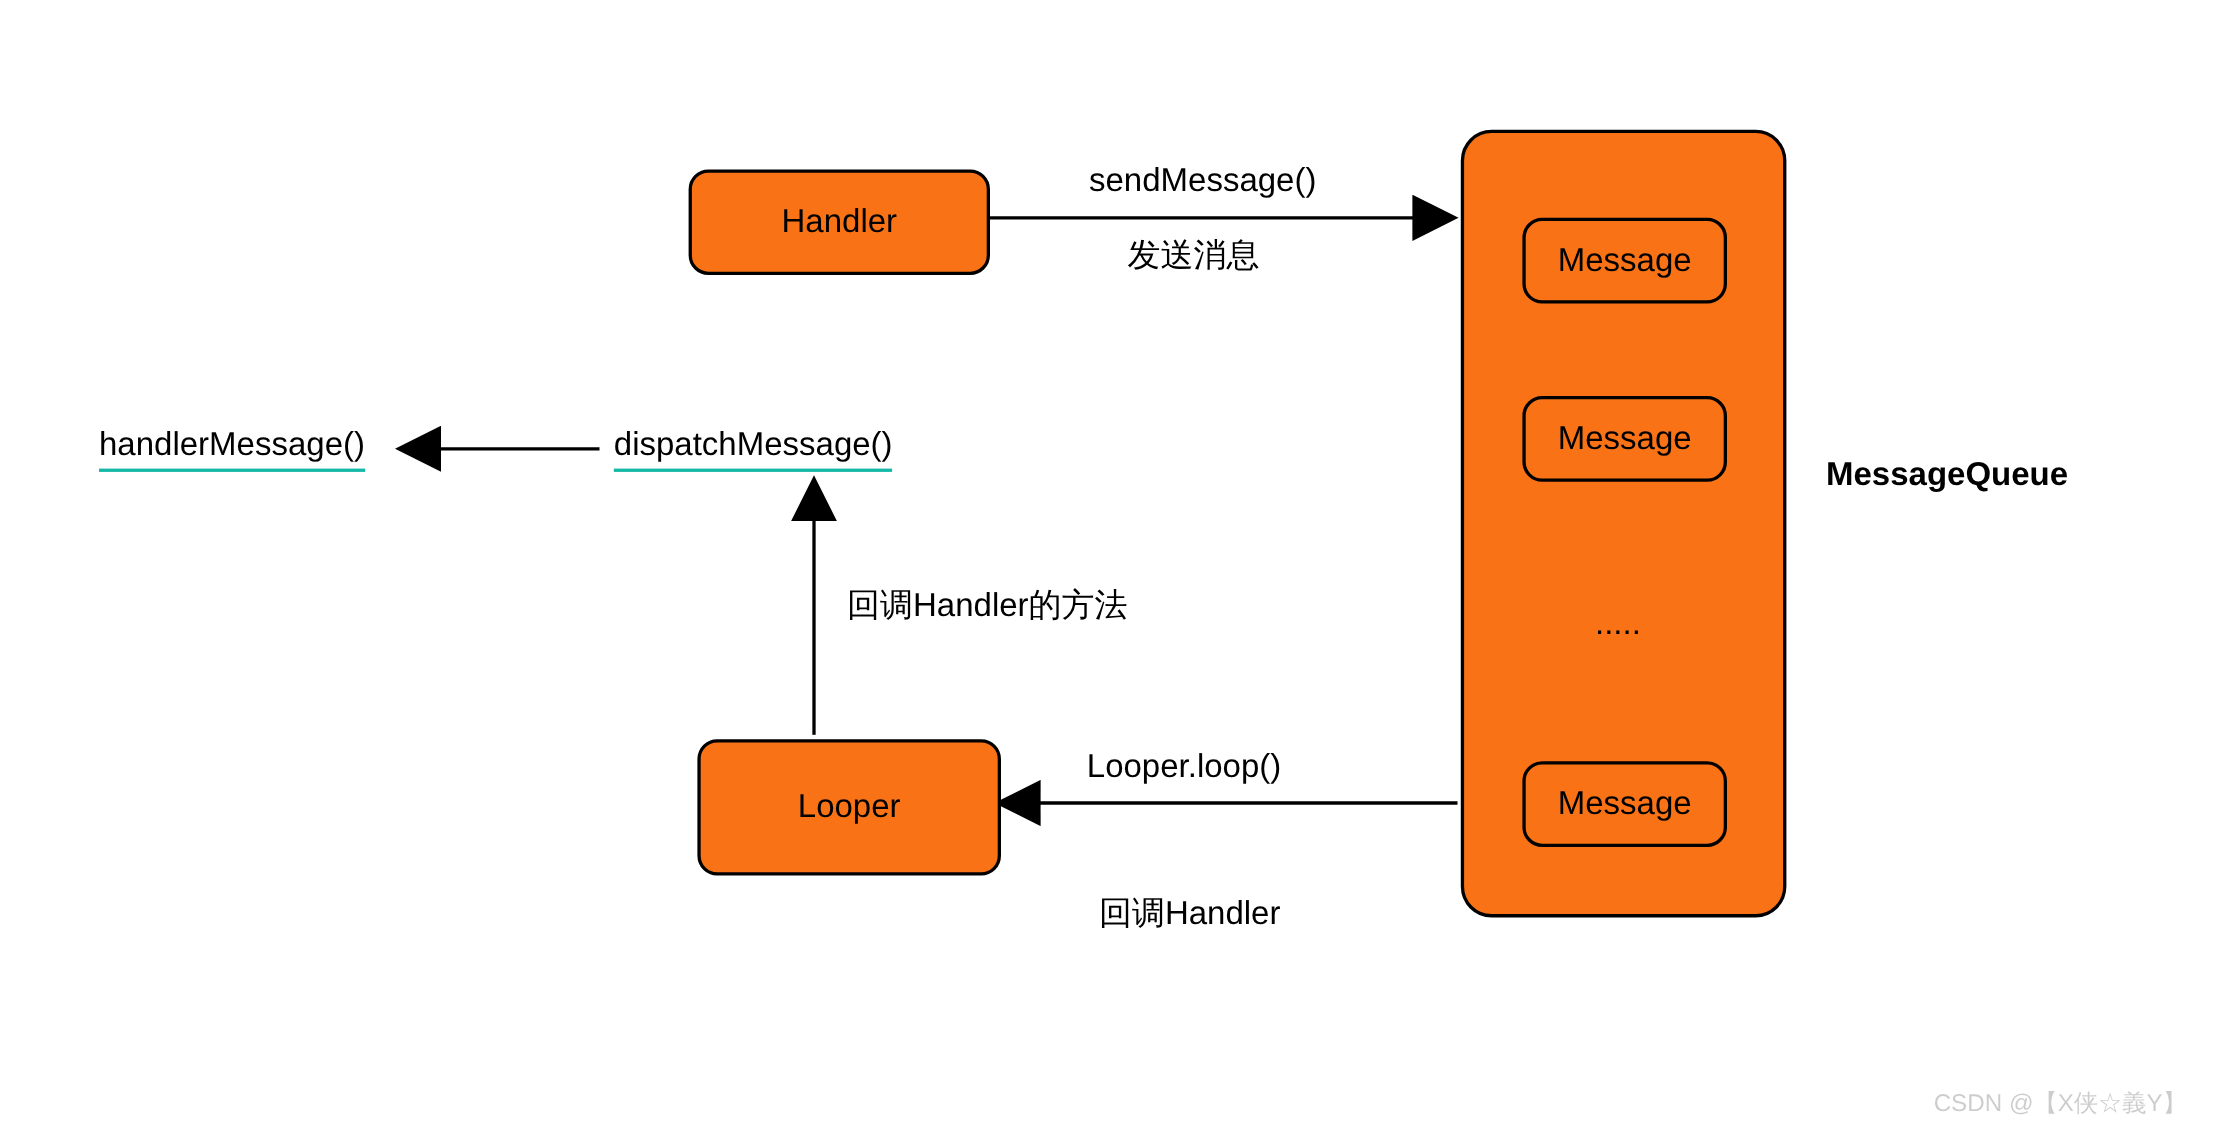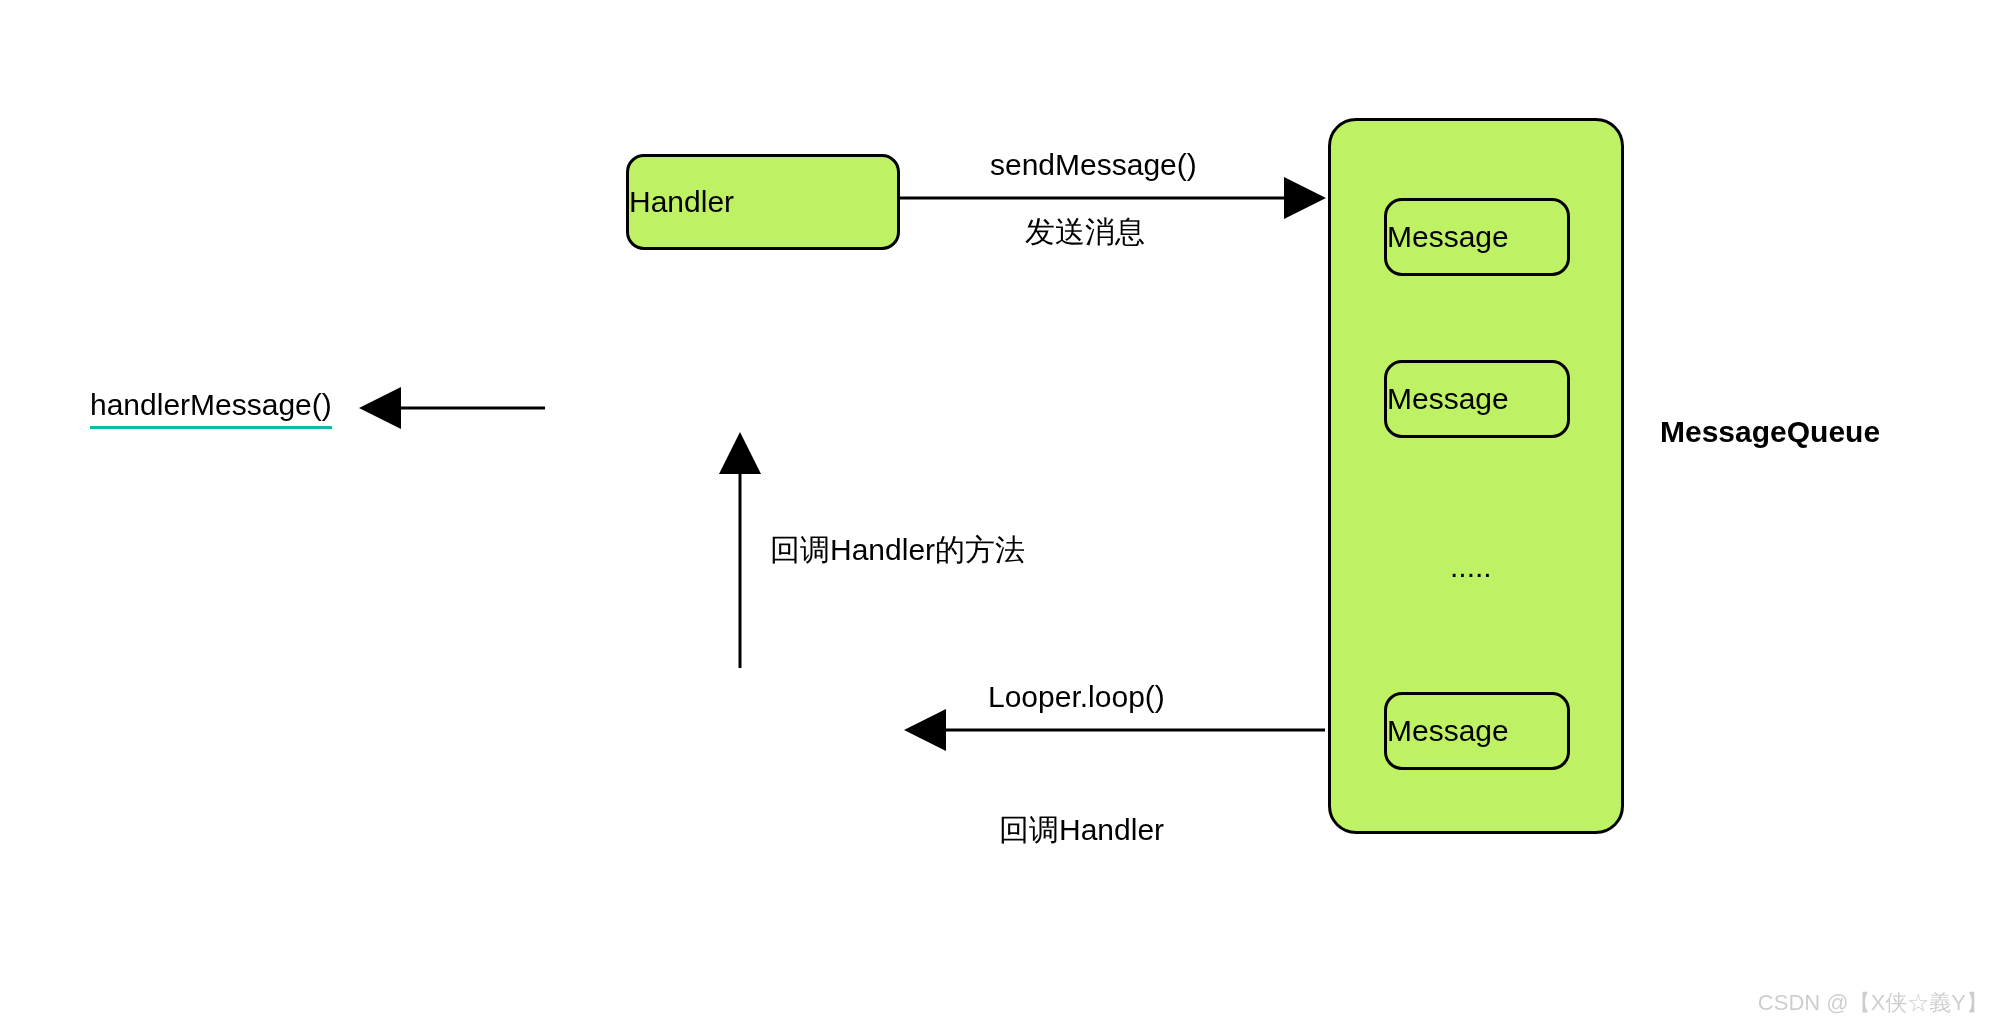--- a/index.html
+++ b/index.html
@@ -13,23 +13,24 @@
     }
     .canvas {
       position: relative;
       width: 2016px;
       height: 1028px;
     }
     .box {
       position: absolute;
       border: 3px solid #000;
       border-radius: 18px;
-      background: #bef264;
+      background: #f97316;
       display: flex;
       align-items: center;
+      justify-content: center;
       font-size: 30px;
     }
     .underlined {
       position: absolute;
       font-size: 30px;
       border-bottom: 3px solid #14b8a6;
       padding-bottom: 4px;
     }
     .label {
       position: absolute;
@@ -95,23 +96,27 @@
   <div class="box" style="left:1384px; top:360px; width:180px; height:72px;">
     <span>Message</span>
   </div>
   <div class="label" style="left:1450px; top:550px;">.....</div>
   <div class="box" style="left:1384px; top:692px; width:180px; height:72px;">
     <span>Message</span>
   </div>
 
   <div class="underlined" style="left:90px; top:388px;">handlerMessage()</div>
 
+  <div class="underlined" style="left:558px; top:388px;">dispatchMessage()</div>
 
   <div class="label" style="left:770px; top:530px;">回调Handler的方法</div>
 
+  <div class="box" style="left:634px; top:672px; width:270px; height:118px;">
+    <span>Looper</span>
+  </div>
 
   <div class="label" style="left:988px; top:680px;">Looper.loop()</div>
 
 
   <div class="label" style="left:999px; top:810px;">回调Handler</div>
 
   <div class="watermark">CSDN @【X侠☆義Y】</div>
 
 </div>
 

